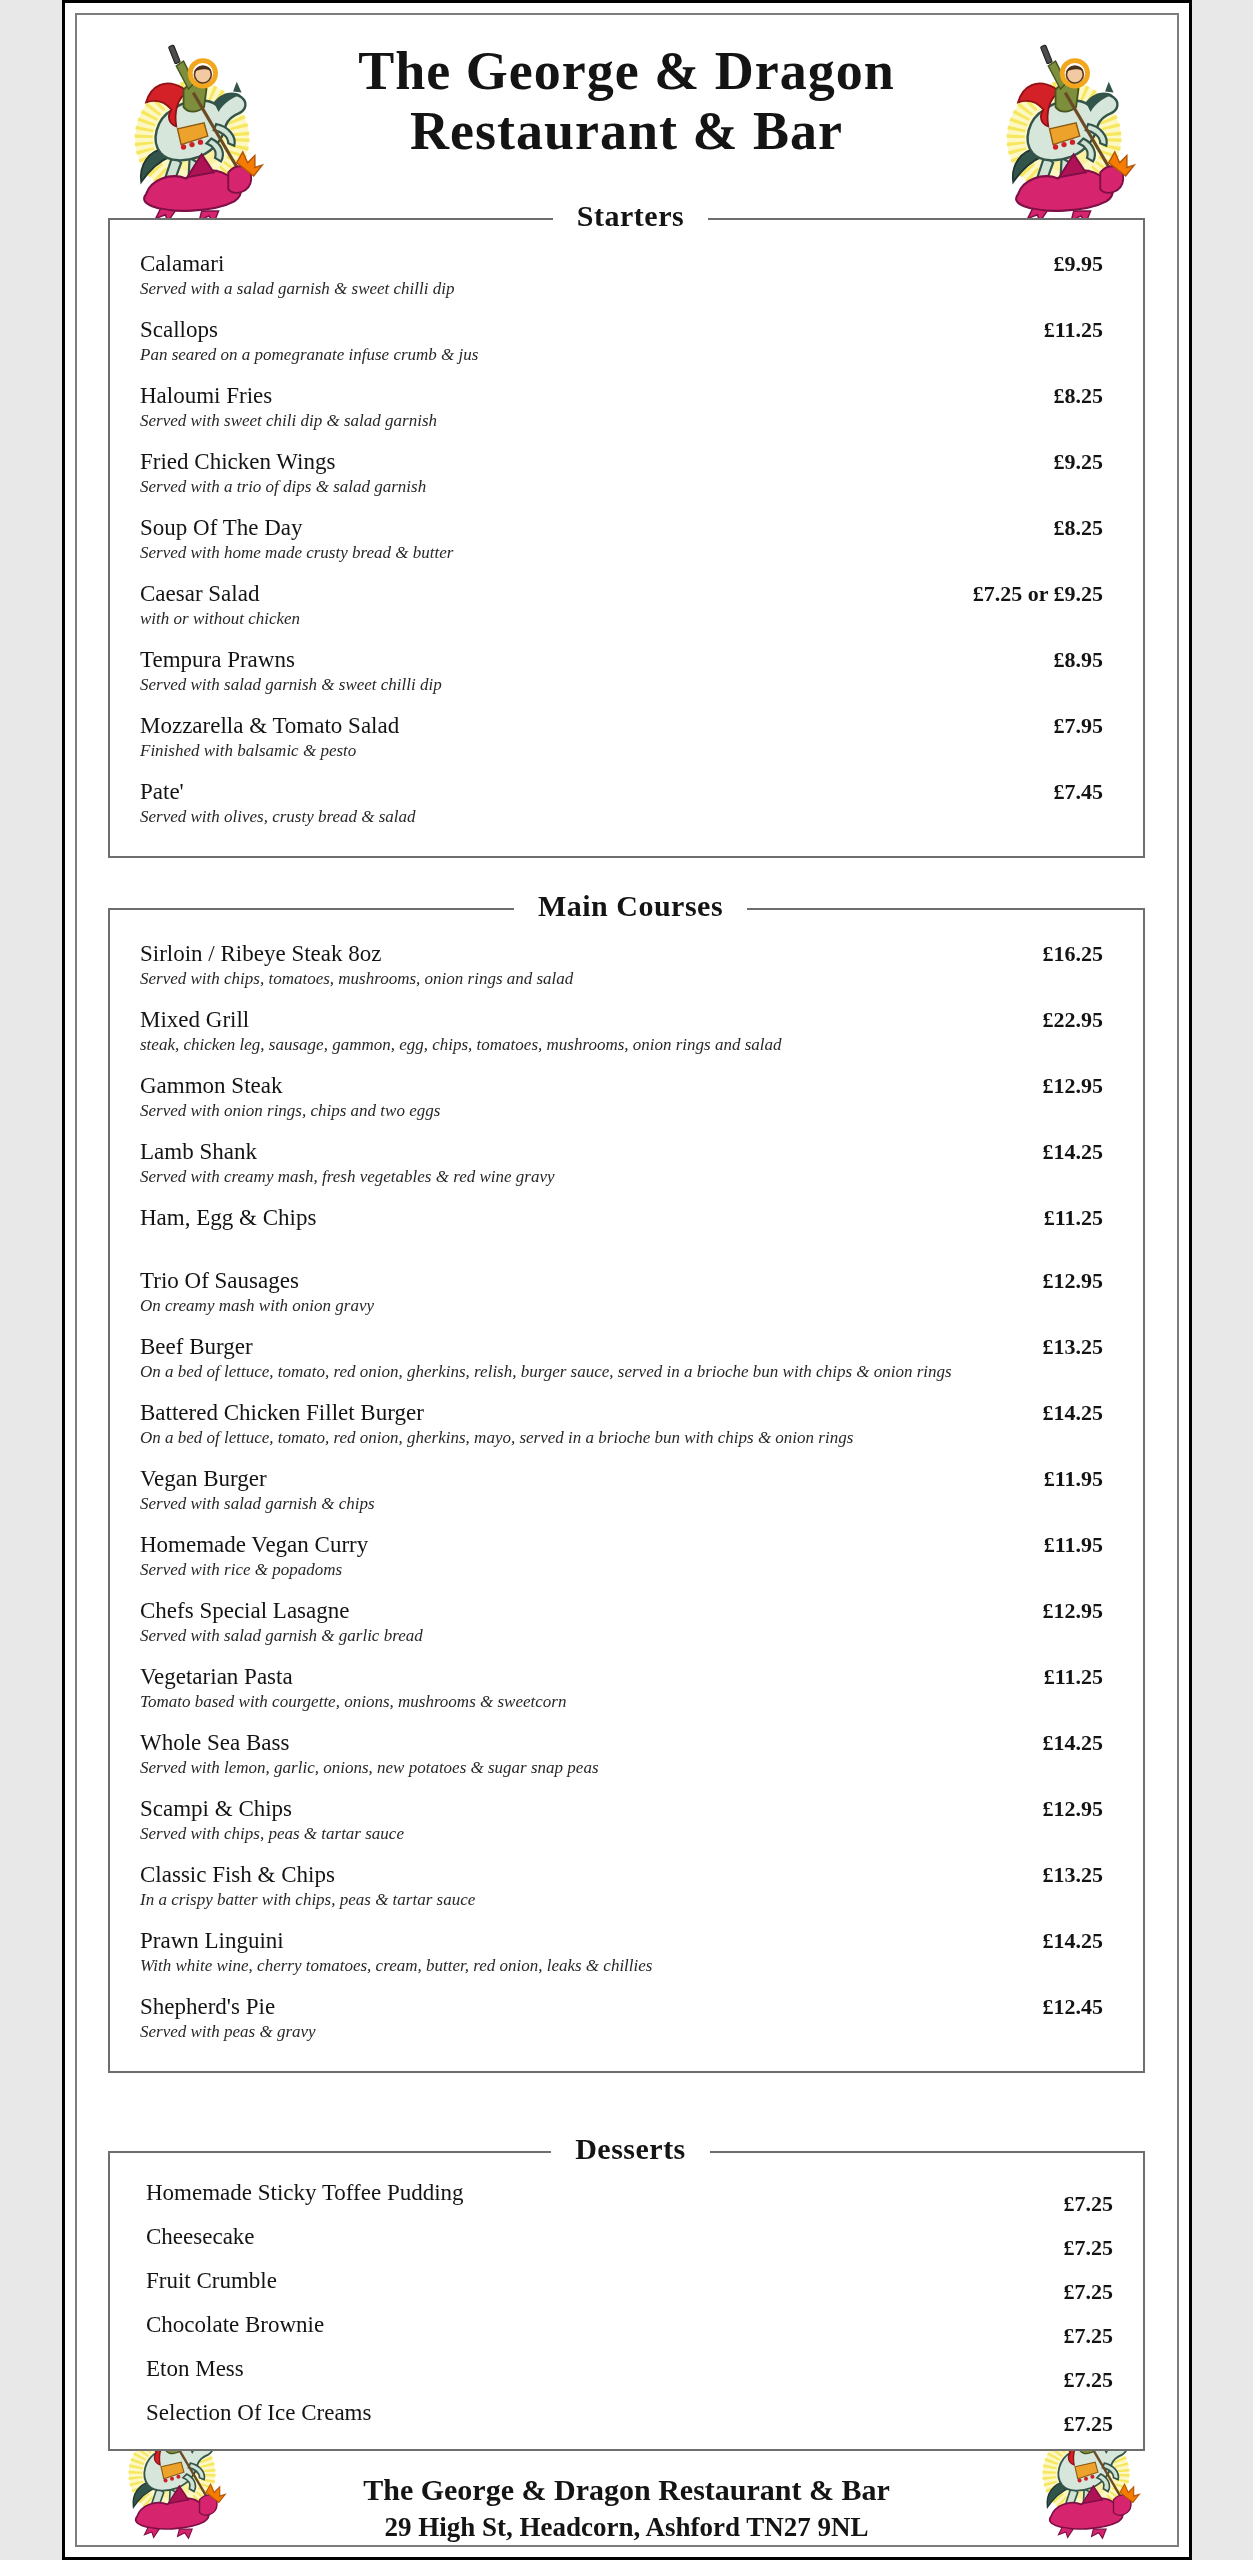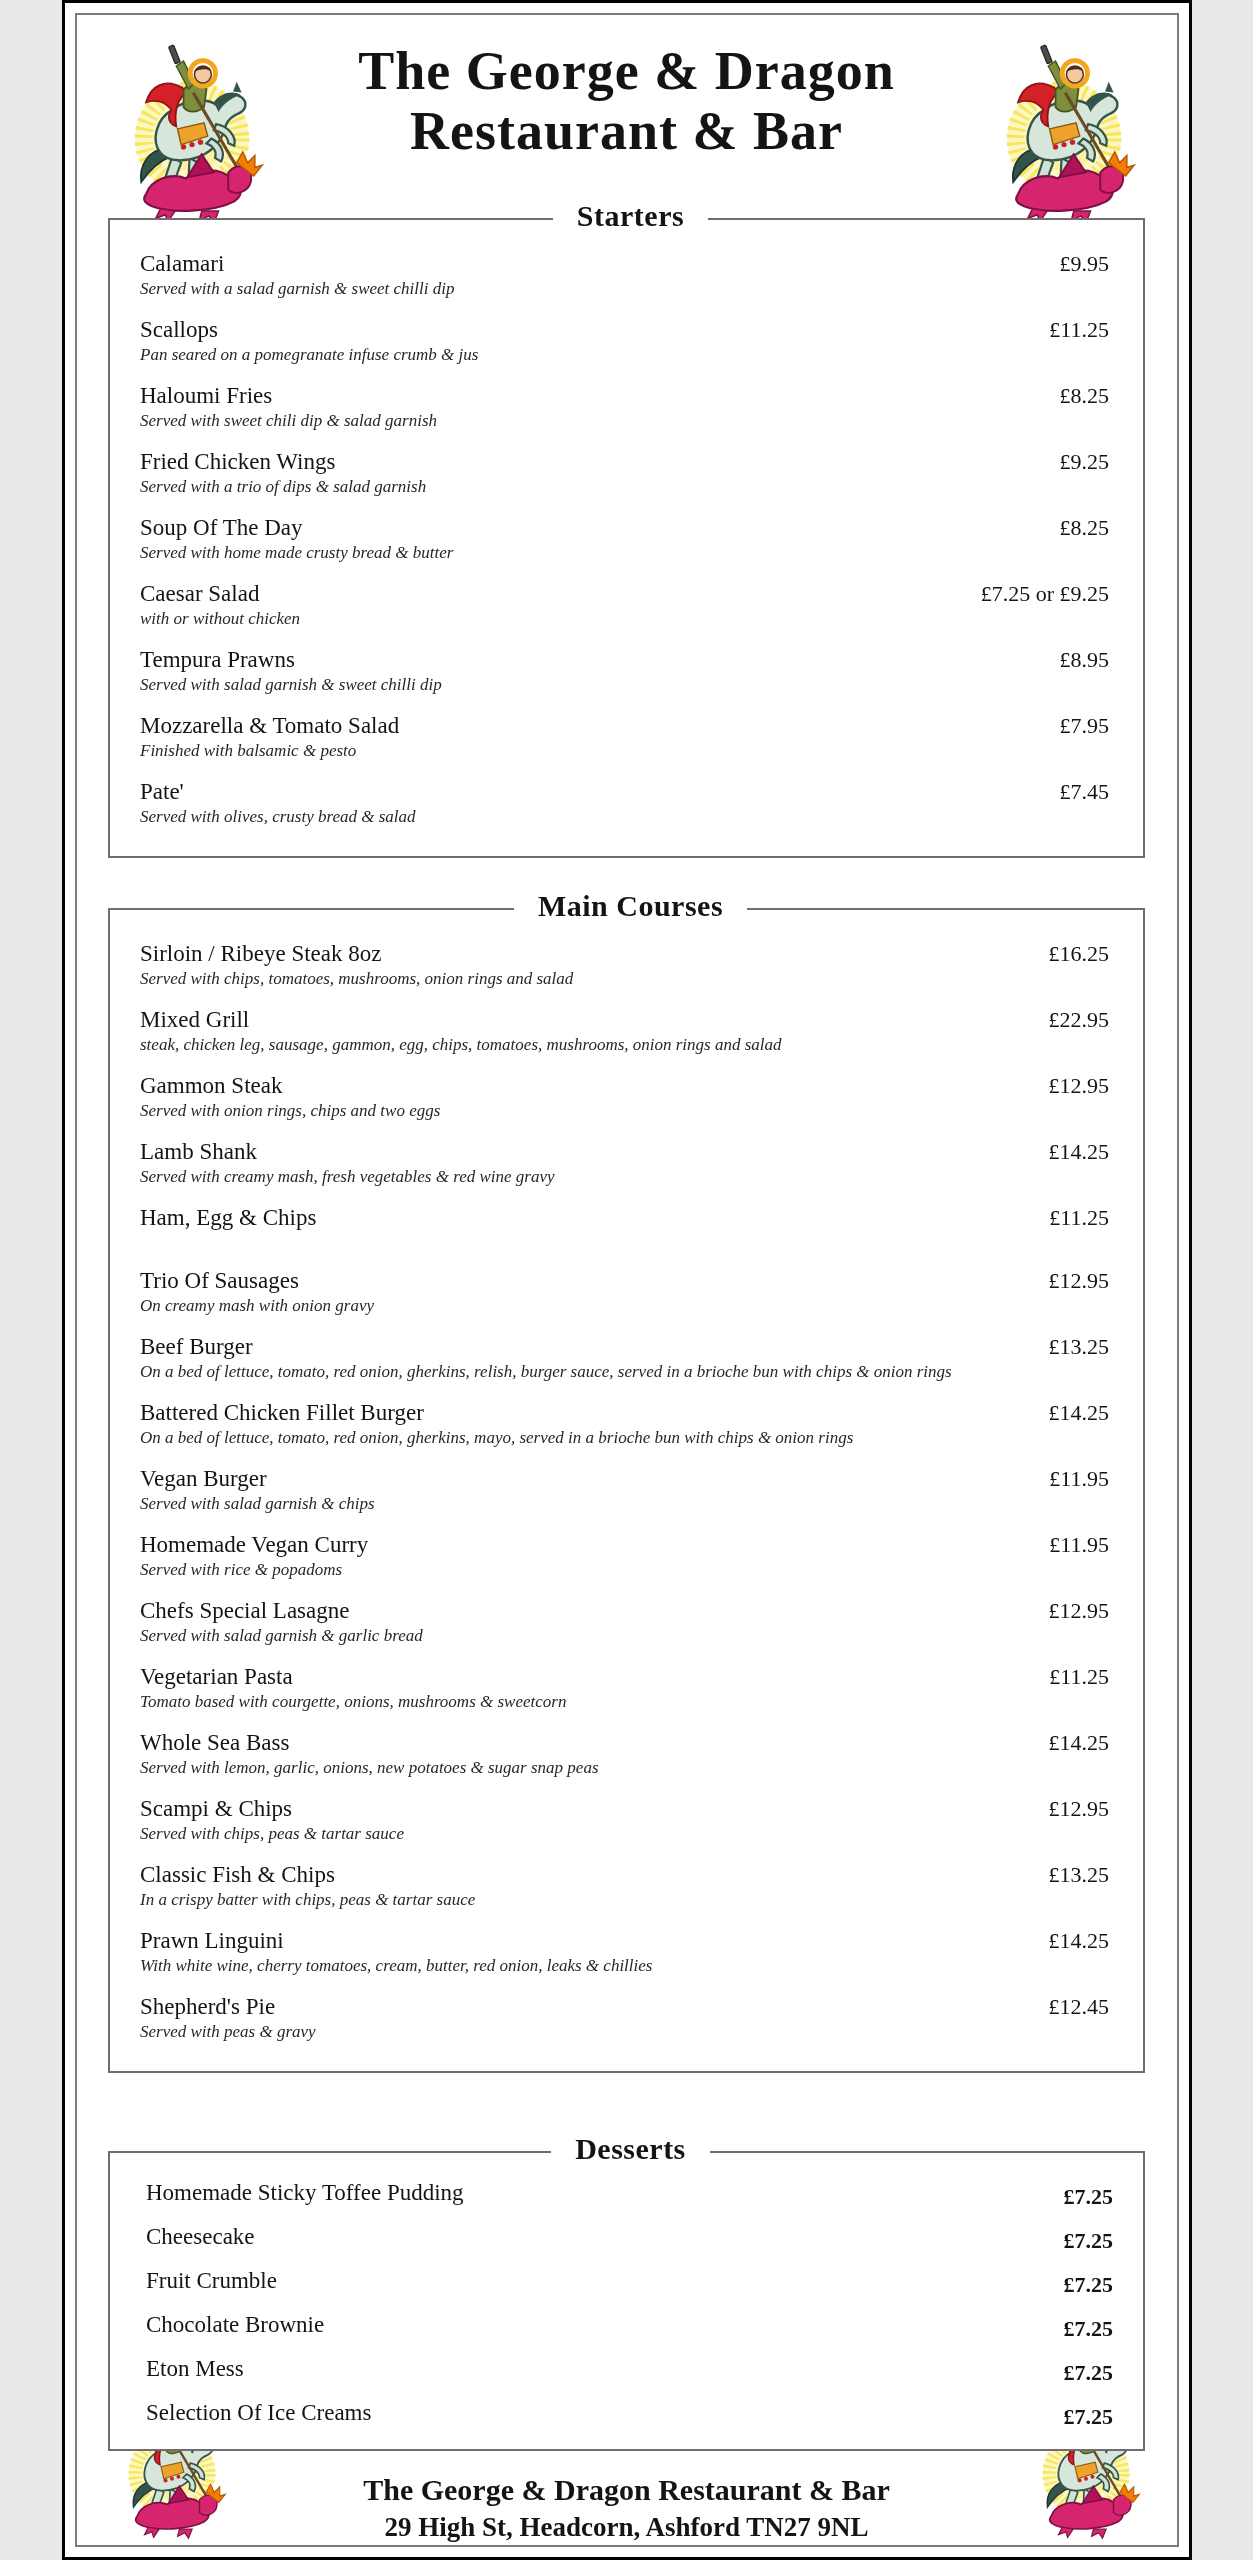--- a/index.html
+++ b/index.html
@@ -40,29 +40,29 @@
   }
   .section-title span {
     display:inline-block; background:#fff; padding:0 24px;
     font-size:30px; font-weight:bold; letter-spacing:0.5px;
   }
 
   
   .mi { position:relative; margin-bottom:17px; }
   .mi-name  { font-size:23px; line-height:28px; padding-right:190px; }
   .mi-desc  { font-size:17px; line-height:21px; font-style:italic; color:#272727; white-space:nowrap; }
-  .mi-price { position:absolute; right:4px; top:1px; font-size:22px; font-weight:normal; white-space:nowrap;text-align:right; }
+  .mi-price { position:absolute; right:10px; top:1px; font-size:22px; font-weight:bold; white-space:nowrap;text-align:right; }
   .mi.no-desc { margin-bottom:17px; }
   .mi.no-desc .mi-name { line-height:28px; }
   .mi.no-desc { padding-bottom:18px; }
 
   
   .dr { position:relative; margin-bottom:16px; }
   .dr .dr-name  { font-size:23px; line-height:28px; padding-left:6px; }
-  .dr .dr-price { position:absolute; right:0; top:5px; font-size:22px; font-weight:bold; }
+  .dr .dr-price { position:absolute; right:0; top:12px; font-size:22px; font-weight:bold; }
 
   
   .footer-text { margin-top:22px; text-align:center; }
   .footer-name    { font-size:30px; font-weight:bold; line-height:34px; }
   .footer-address { font-size:27px; font-weight:bold; line-height:32px; margin-top:4px; }
   .footer-phone   { font-size:70px; font-weight:bold; line-height:76px; margin-top:2px; letter-spacing:5px; }
 </style>
 </head>
 <body>
 

